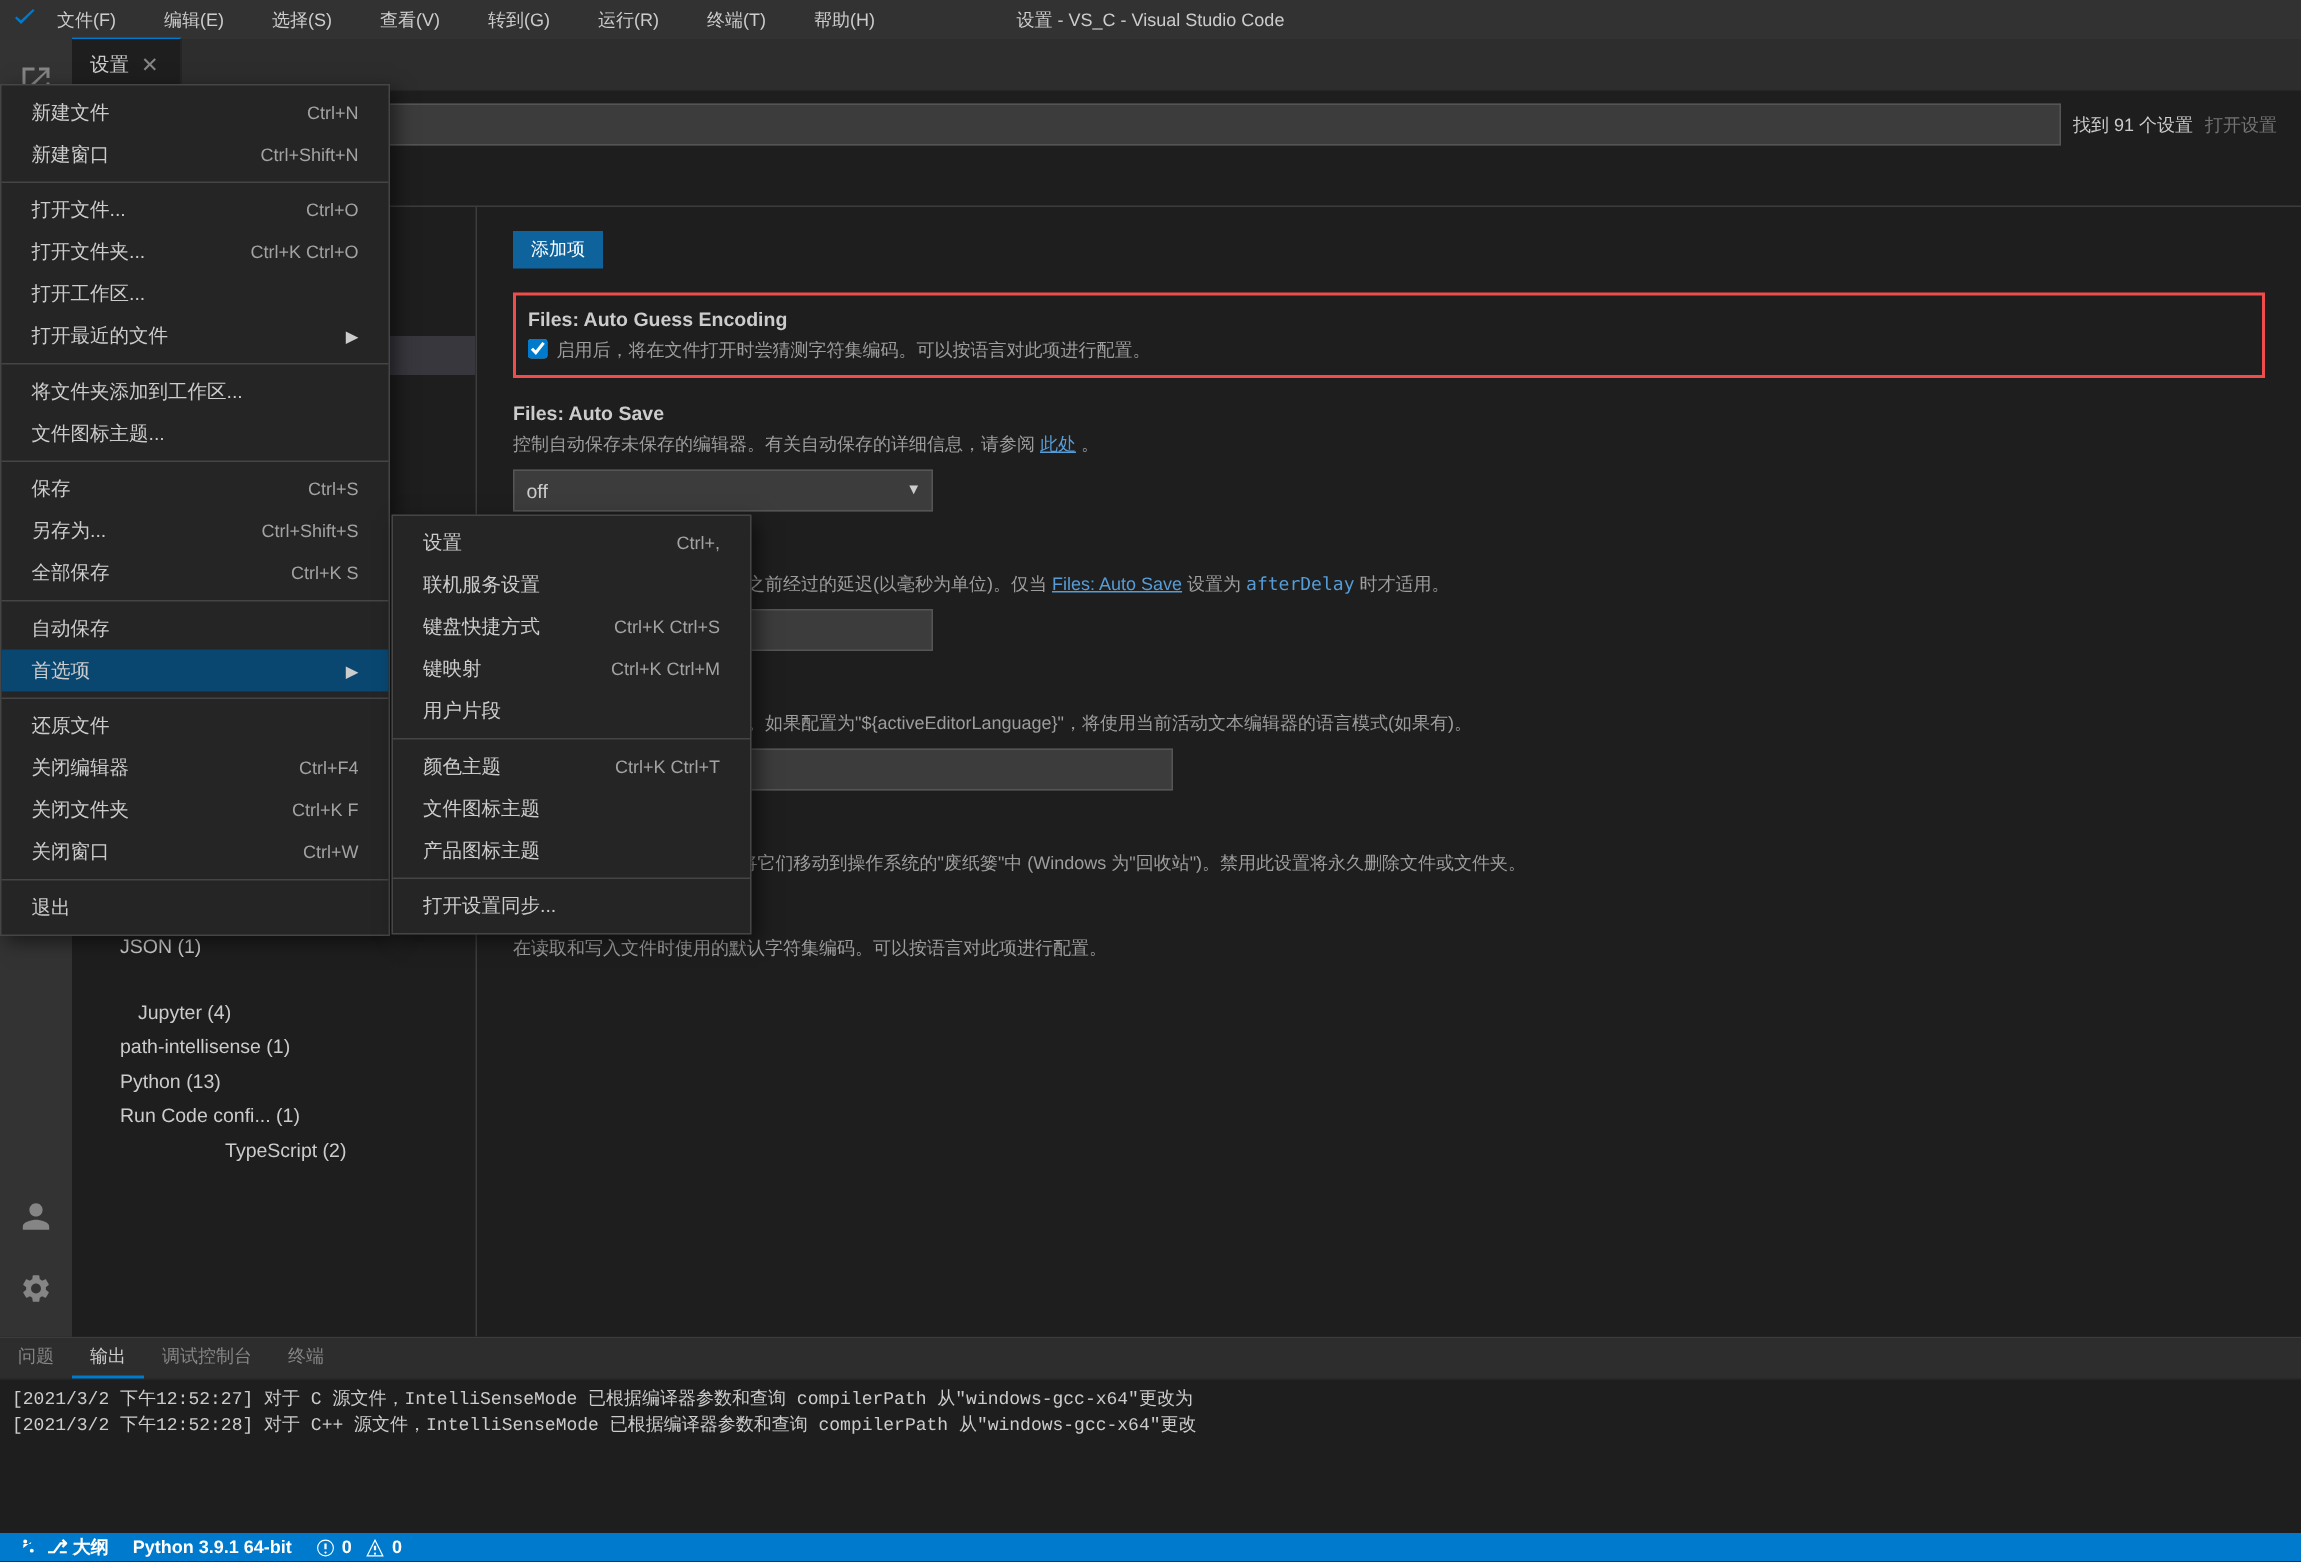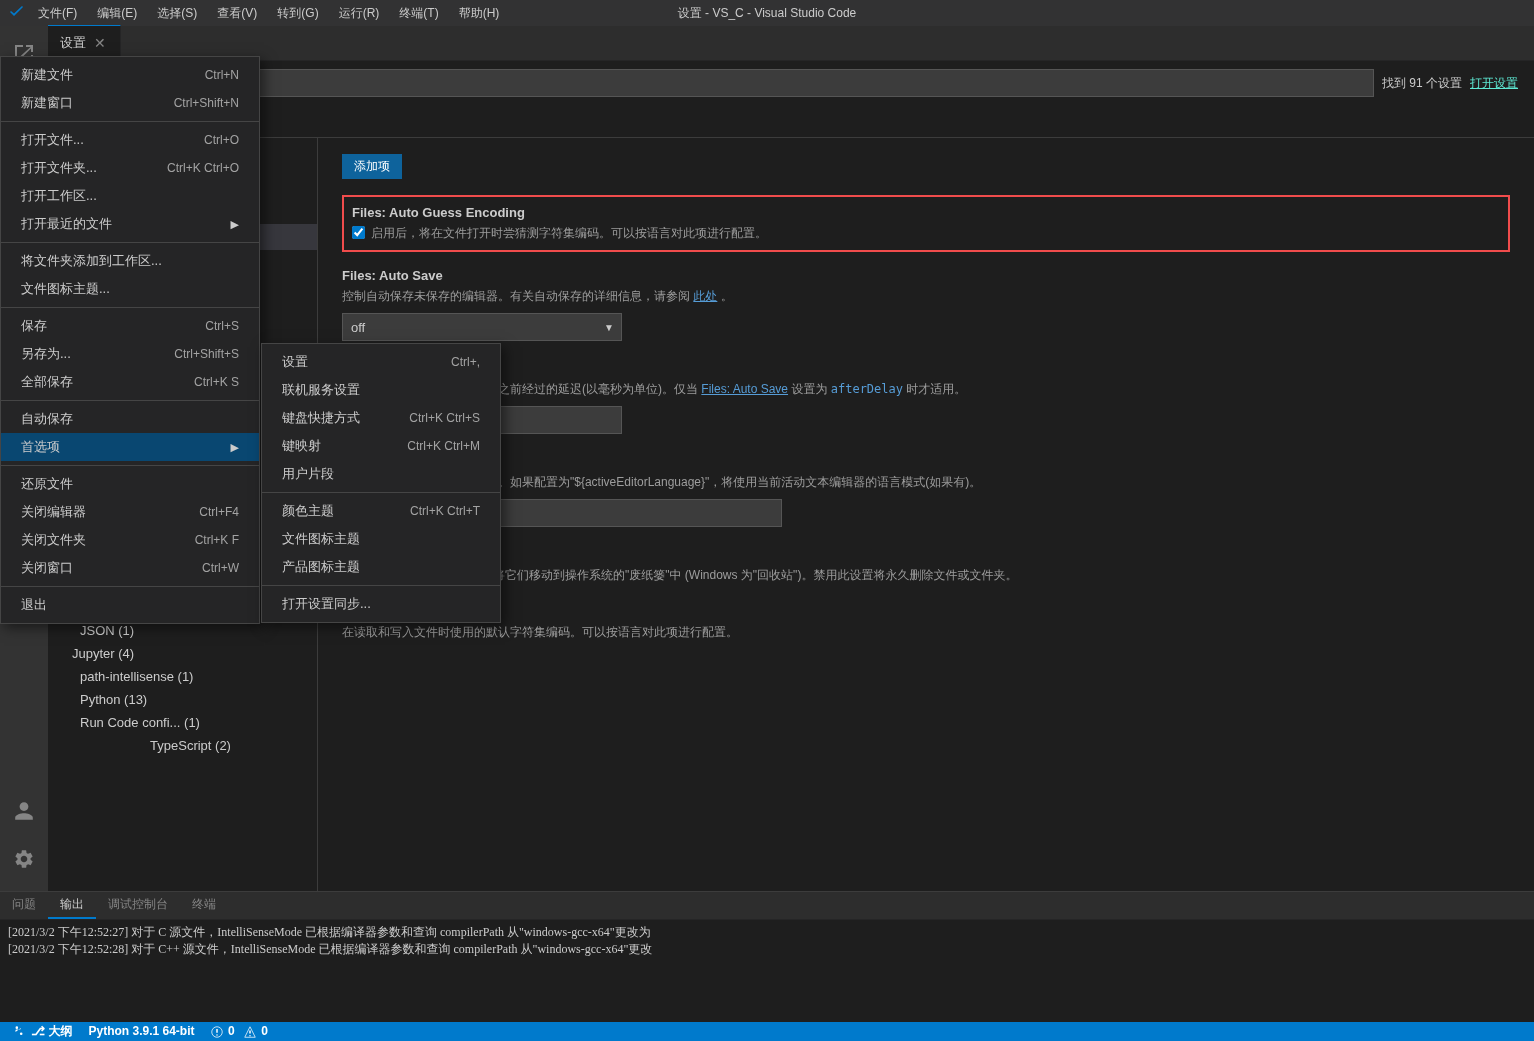--- a/index.html
+++ b/index.html
@@ -28,21 +28,21 @@
     .titlebar-icon {
       position: absolute;
       left: 10px;
       display: flex;
       align-items: center;
     }
     .titlebar-menu {
       position: absolute;
       left: 30px;
       display: flex;
-      gap: 4px;
+      gap: 16px;
     }
     .titlebar-menu-item {
       padding: 4px 8px;
       font-size: 12px;
       color: #cccccc;
       cursor: pointer;
     }
 
     
     .main-layout {
@@ -175,25 +175,24 @@
       font-size: 13px;
       outline: none;
       height: 28px;
     }
     .search-count {
       color: #cccccc;
       font-size: 12px;
       white-space: nowrap;
     }
     .open-settings-btn {
-      color: #5eead4;
+      color: #737373;
       cursor: pointer;
       font-size: 12px;
       white-space: nowrap;
-      text-decoration: underline;
     }
 
     
     .settings-tabs {
       display: flex;
       border-bottom: 1px solid #3c3c3c;
       background: #1e1e1e;
       padding: 0 16px;
     }
     .settings-tab {
@@ -386,21 +385,21 @@
       color: #858585;
     }
     .panel-tab.active {
       color: #cccccc;
       border-bottom: 2px solid #007acc;
     }
     .panel-content {
       flex: 1;
       overflow: auto;
       padding: 4px 8px;
-      font-family: Liberation Serif, serif;
+      font-family: Liberation Mono, monospace;
       font-size: 12px;
       color: #cccccc;
     }
 
     
     .editor-area {
       display: flex;
       flex-direction: column;
       flex: 1;
     }
@@ -568,21 +567,21 @@
             </div>
             <div class="sidebar-item" style="padding-left:32px;">
               <span>Git (3)</span>
             </div>
             <div class="sidebar-item" style="padding-left:32px;">
               <span>GitLens — Use ... (29)</span>
             </div>
             <div class="sidebar-item" style="padding-left:32px;">
               <span>JSON (1)</span>
             </div>
-            <div class="sidebar-item" style="padding-left:24px;">
+            <div class="sidebar-item" style="padding-left:44px;margin-top:21px;">
               <span>Jupyter (4)</span>
             </div>
             <div class="sidebar-item" style="padding-left:32px;">
               <span>path-intellisense (1)</span>
             </div>
             <div class="sidebar-item" style="padding-left:32px;">
               <span>Python (13)</span>
             </div>
             <div class="sidebar-item" style="padding-left:32px;">
               <span>Run Code confi... (1)</span>

